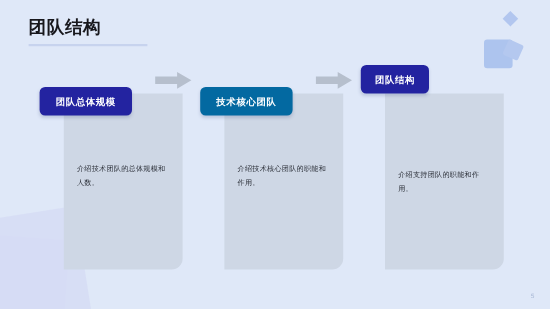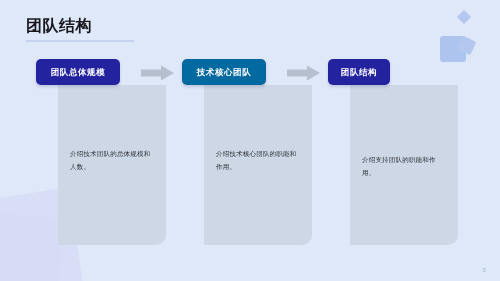--- a/index.html
+++ b/index.html
@@ -119,21 +119,21 @@
     color: #ffffff;
     font-size: 8.5px;
     font-weight: bold;
     letter-spacing: .6px;
     white-space: nowrap;
     line-height: 1;
   }
   .badge-navy  { background: #2323a0; }
   .badge-green { background: #0369a1; }
 
-  .badge-w-6 { width: 84px; }
+  .badge-w-6 { width: 84px; margin-top: 20px; }
   .badge-w-4 { width: 62px; }
 
   .card {
     position: absolute;
     left: 22px;
     top: 85px;
     width: 108px;
     height: 160px;
     background: #ced7e5;
     border-radius: 0 0 10px 0;

